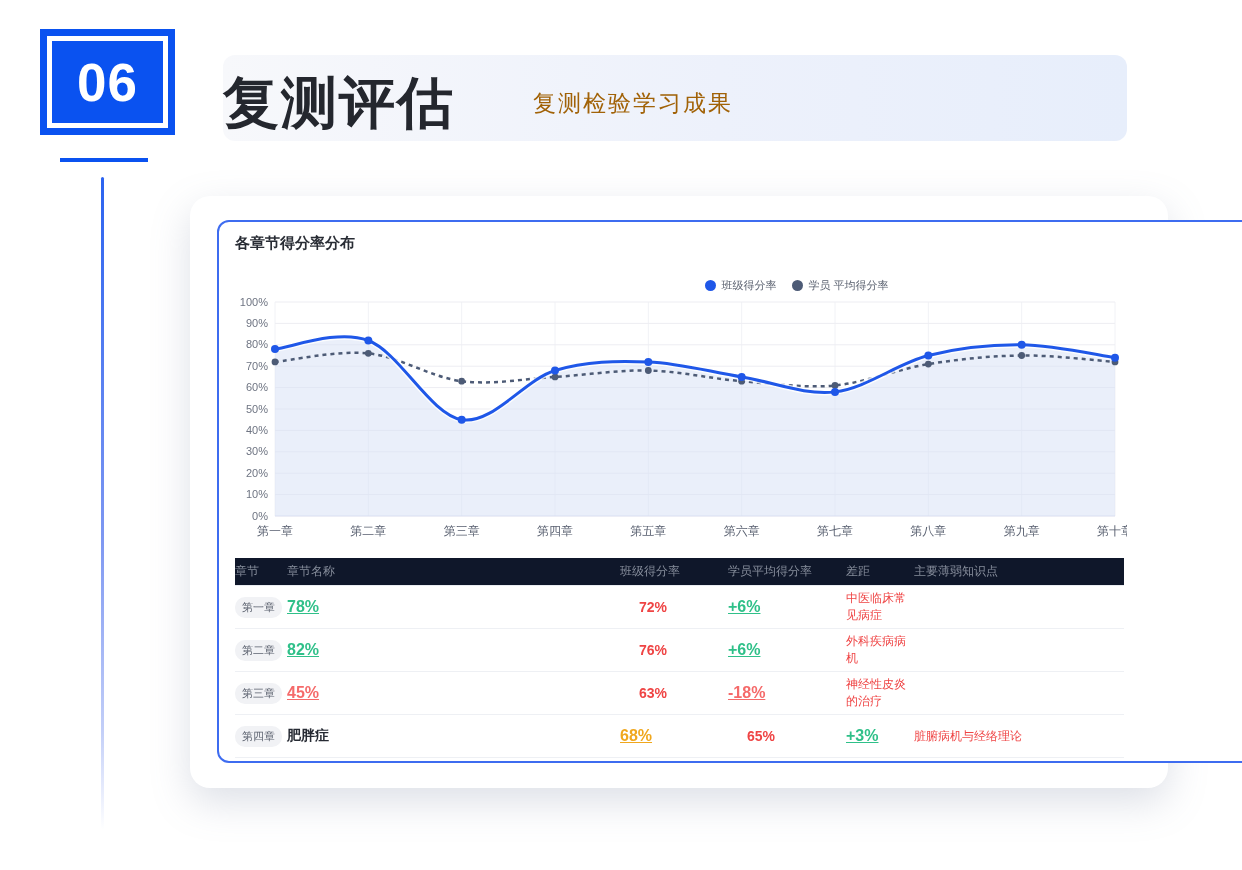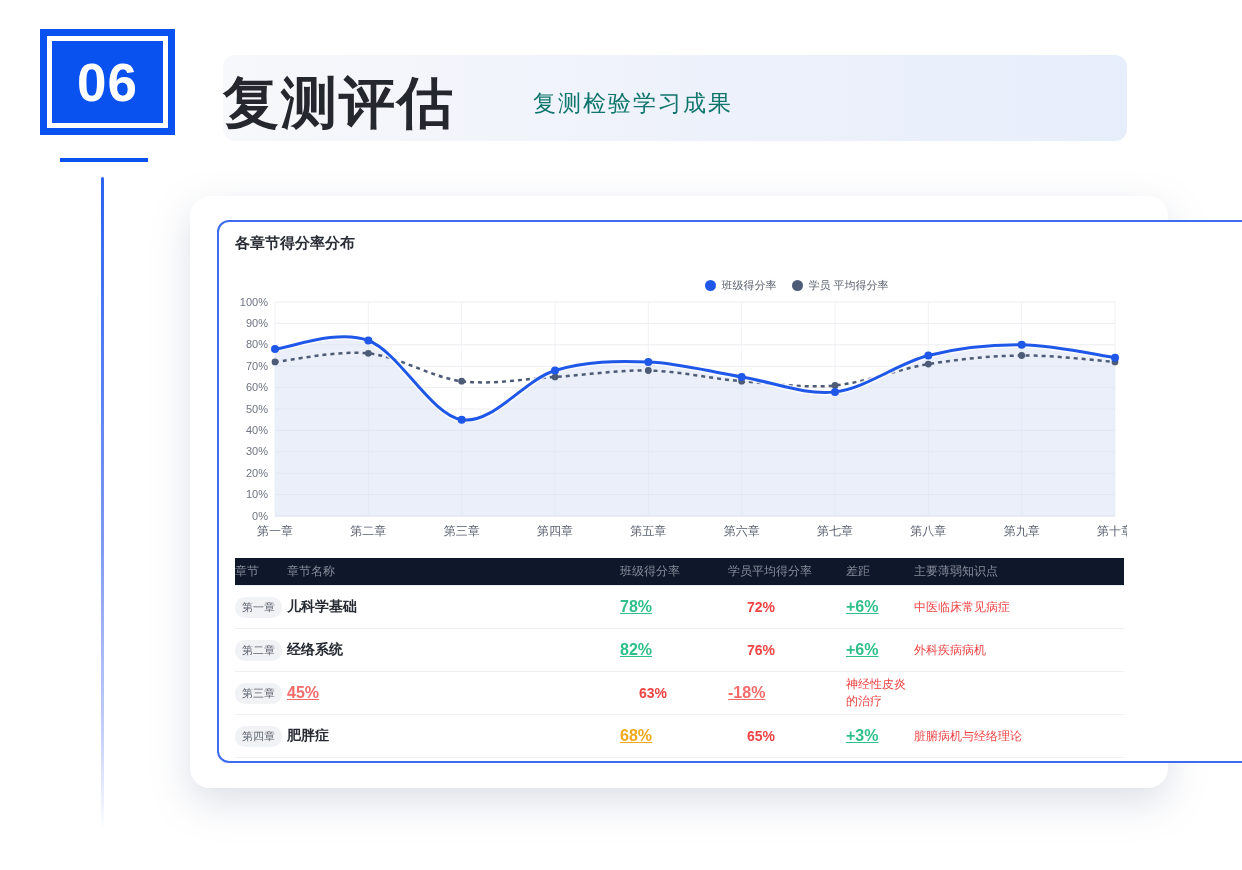--- a/index.html
+++ b/index.html
@@ -14,21 +14,21 @@
                  align-items:center; justify-content:center; }
   .badge-num { color:#ffffff; font-size:53px; font-weight:800; letter-spacing:1px; }
   .badge-underline { left:60px; top:158px; width:88px; height:4px; background:#0a52f0; }
   .vline { left:101px; top:177px; width:3px; height:653px;
            background:linear-gradient(180deg,#2b63f0 0%,#7d97f2 55%,#c3cff8 85%,rgba(195,207,248,0) 100%);
            border-radius:2px; }
   .banner { left:223px; top:55px; width:904px; height:86px; border-radius:12px;
             background:linear-gradient(90deg,#f7f8fb 0%,#edf1fb 55%,#e7eefb 100%); }
   .page-title { left:223px; top:66px; font-size:56px; font-weight:900; color:#24272e;
                 letter-spacing:2px; }
-  .page-subtitle { left:533px; top:88px; font-size:23px; color:#0f766e; letter-spacing:2px; }
+  .page-subtitle { left:533px; top:88px; font-size:23px; color:#a16207; letter-spacing:2px; }
 
   
   .outer-card { left:190px; top:196px; width:978px; height:592px; background:#ffffff;
                 border-radius:20px; box-shadow:0 14px 38px rgba(120,131,160,0.25); }
   .inner-card { left:217px; top:220px; width:1108px; height:543px; background:#ffffff;
                 border-radius:12px; border:2px solid #3e6cf0; }
 
   .chart-title { left:16px; top:12px; font-size:15px; font-weight:bold; color:#282c34; }
 
   .legend { left:0; top:56px; width:100%; display:flex; justify-content:center; gap:16px;
@@ -156,30 +156,28 @@
       <div>章节</div>
       <div>章节名称</div>
       <div>班级得分率</div>
       <div>学员平均得分率</div>
       <div>差距</div>
       <div>主要薄弱知识点</div>
     </div>
 
     <div class="t-row t-body-row">
       <div><span class="pill">第一章</span></div>
-      <div class="chap-name">儿科学基础</div>
       <div class="rate" style="color: rgb(47, 192, 137);">78%</div>
       <div class="avg">72%</div>
       <div class="rate" style="color: rgb(47, 192, 137);">+6%</div>
       <div class="weak">中医临床常见病症</div>
     </div>
 
     <div class="t-row t-body-row">
       <div><span class="pill">第二章</span></div>
-      <div class="chap-name">经络系统</div>
       <div class="rate" style="color: rgb(47, 192, 137);">82%</div>
       <div class="avg">76%</div>
       <div class="rate" style="color: rgb(47, 192, 137);">+6%</div>
       <div class="weak">外科疾病病机</div>
     </div>
 
     <div class="t-row t-body-row">
       <div><span class="pill">第三章</span></div>
       <div class="rate" style="color: rgb(245, 106, 106);">45%</div>
       <div class="avg">63%</div>

